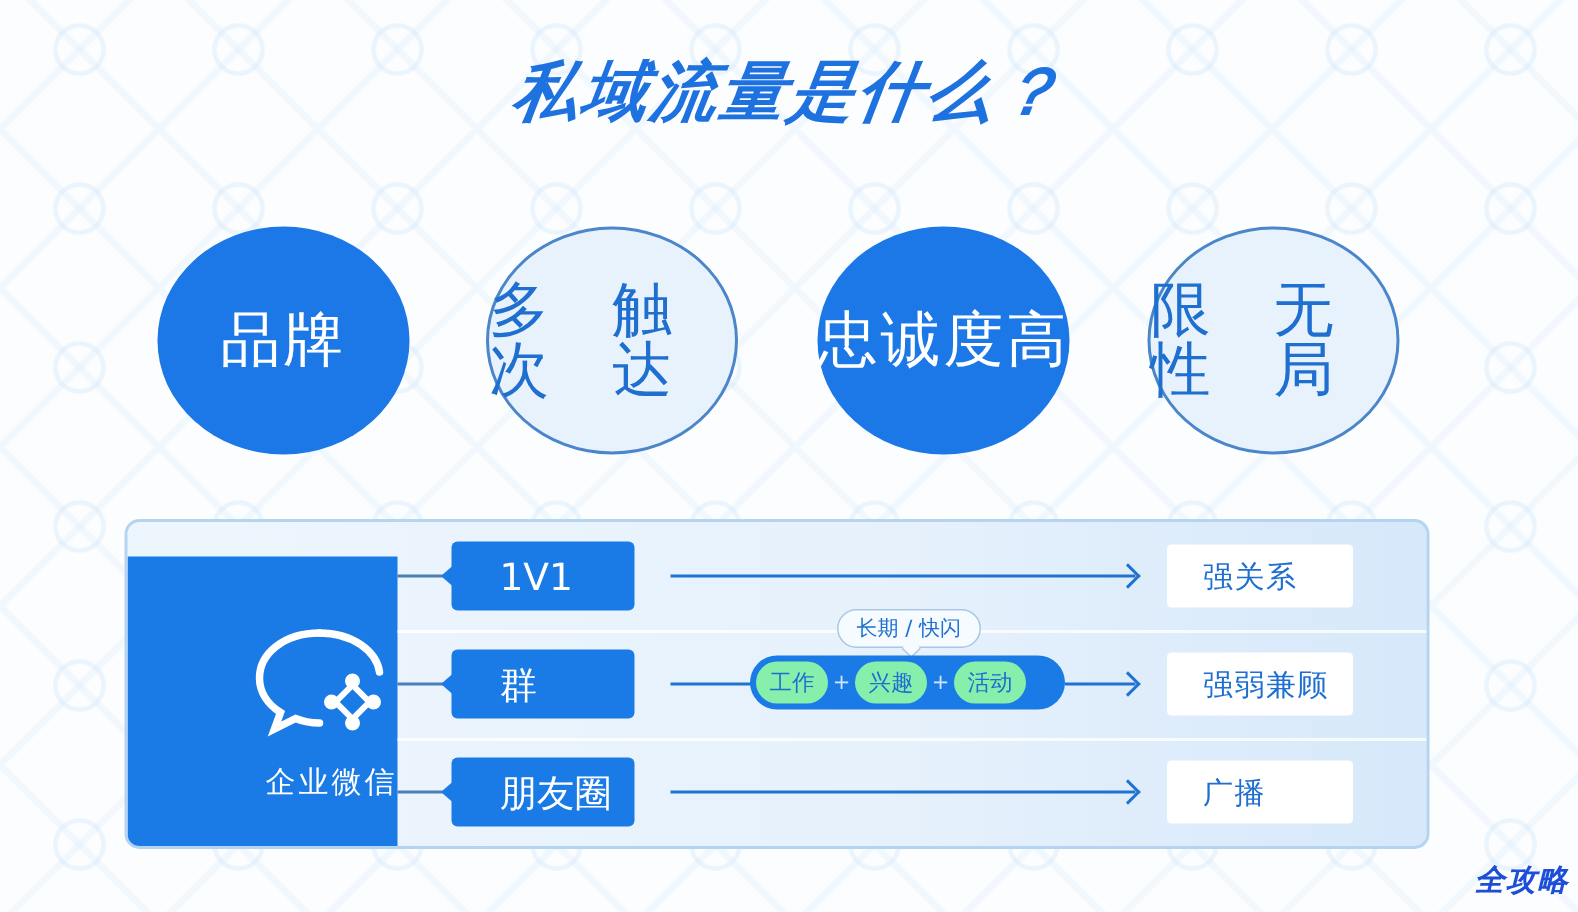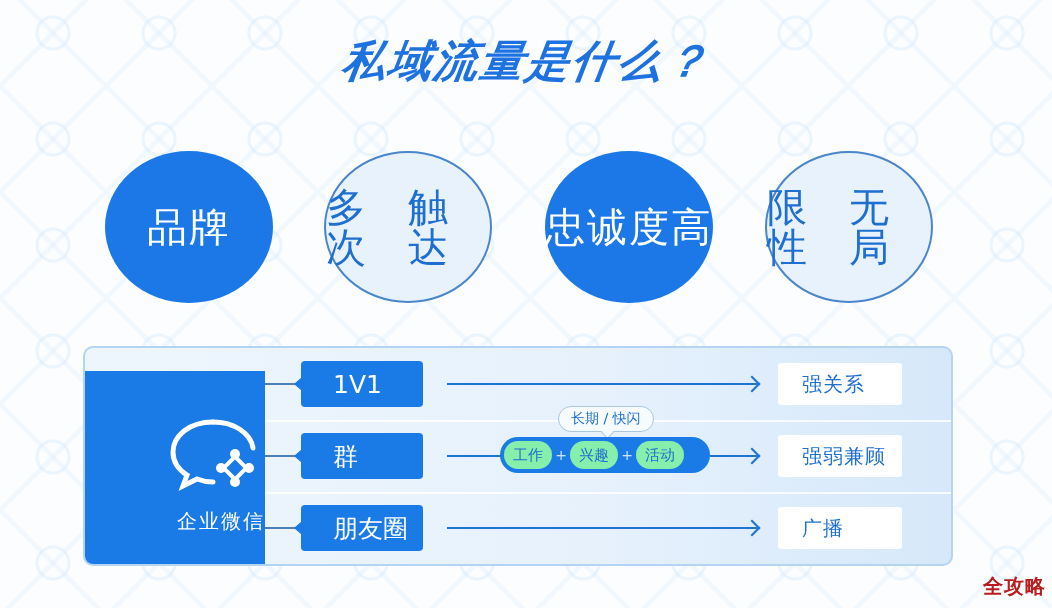--- a/index.html
+++ b/index.html
@@ -90,21 +90,21 @@
     color: #1e6fd0; font-size: 14px; display: flex; align-items: center;
   }
   .tooltip::after {
     content: ""; position: absolute; left: 44px; bottom: -6px;
     width: 8px; height: 8px; background: #f6fbff;
     border-right: 1px solid #a9c6e3; border-bottom: 1px solid #a9c6e3;
     transform: rotate(45deg);
   }
   .watermark {
     position: absolute; right: 6px; bottom: 8px;
-    font-size: 20px; font-weight: bold; color: #b91c1c; letter-spacing: 1px;
+    font-size: 20px; font-weight: bold; color: #1d4ed8; letter-spacing: 1px; font-style: italic;
   }
 </style>
 </head>
 <body>
 
 <div class="title">私域流量是什么？</div>
 
 <div class="circle solid" style="left:105px;">
   <span>品牌</span>
 </div>

